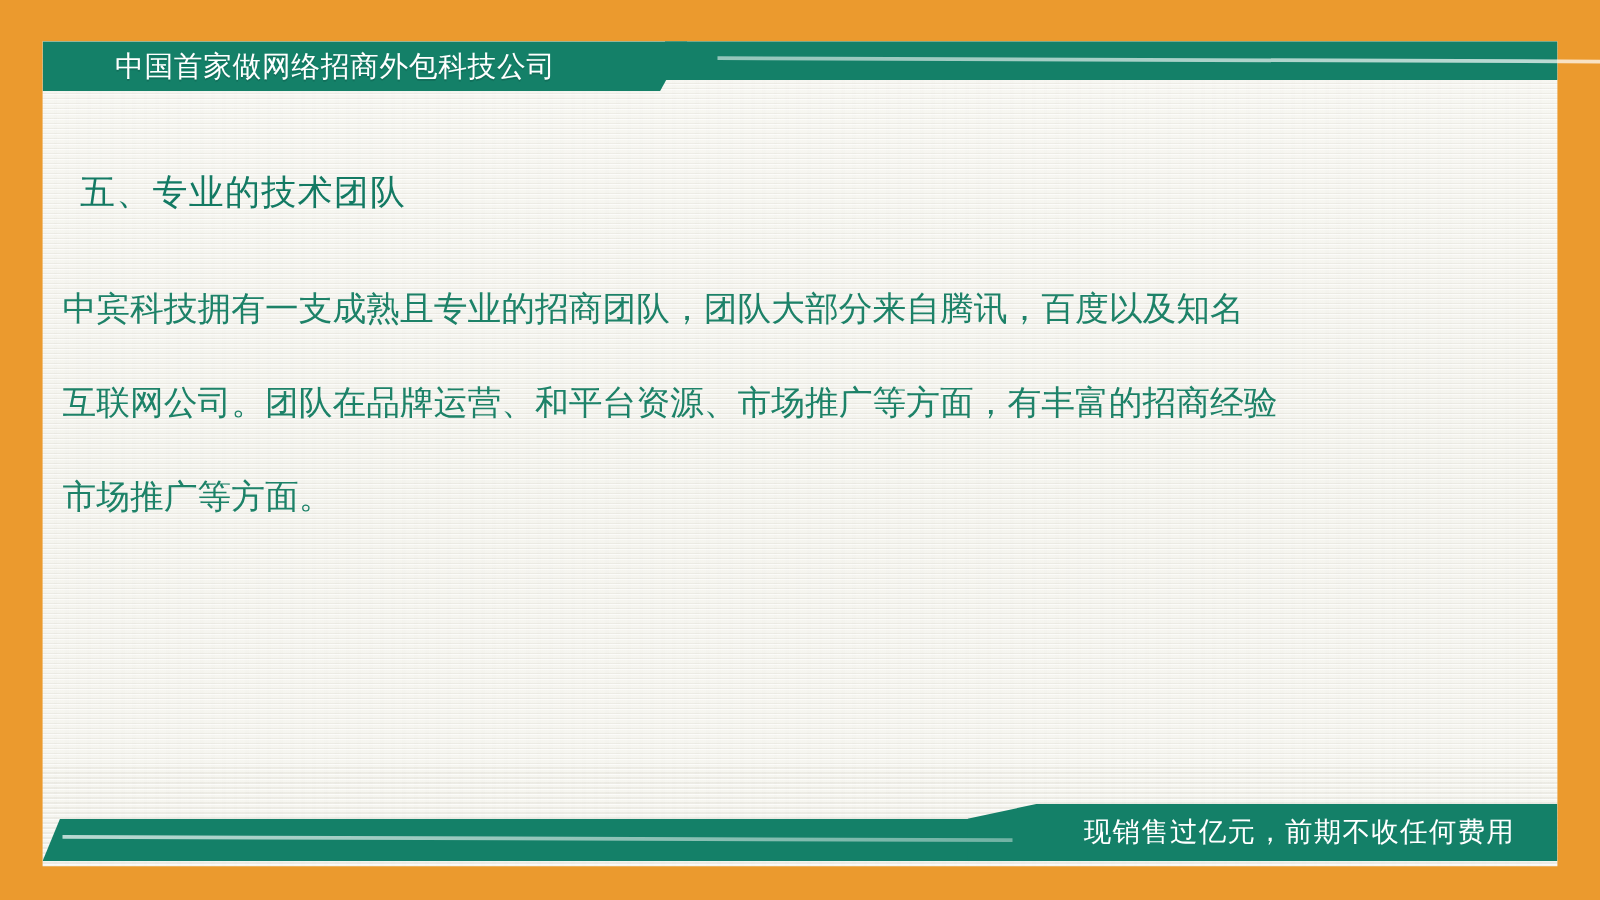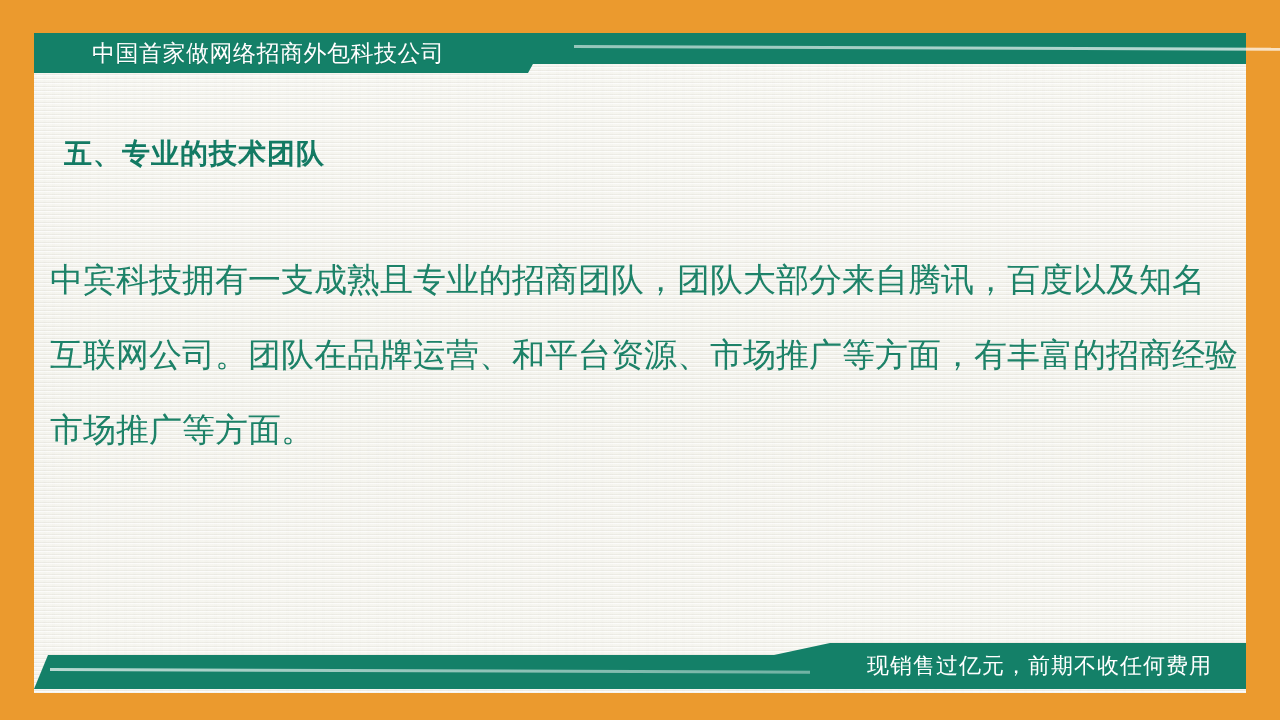--- a/index.html
+++ b/index.html
@@ -86,30 +86,30 @@
   }
 
   
   #content{
     position:absolute;left:34px;top:100px;width:1212px;height:520px;z-index:4;
   }
   #section-title{
     position:absolute;left:30px;top:35px;
     color:#137a63;
     font-family:"Liberation Sans","DejaVu Sans",sans-serif;
-    font-weight:bold;
+    font-weight:normal;
     font-size:28px;
     letter-spacing:1px;
     white-space:nowrap;
   }
   #paragraph{
-    position:absolute;left:16px;top:142px;width:1140px;
+    position:absolute;left:16px;top:110px;width:1140px;
     color:#1d8268;
     font-family:"DejaVu Serif","Liberation Serif",serif;
-    font-size:33px;
+    font-size:27px;
     line-height:75px;
     text-align:justify;
     text-justify:inter-character;
     letter-spacing:0px;
   }
   #paragraph .ln{display:block;white-space:nowrap;}
 
   
   #footer{
     position:absolute;left:34px;bottom:27px;width:1212px;height:50px;z-index:8;

